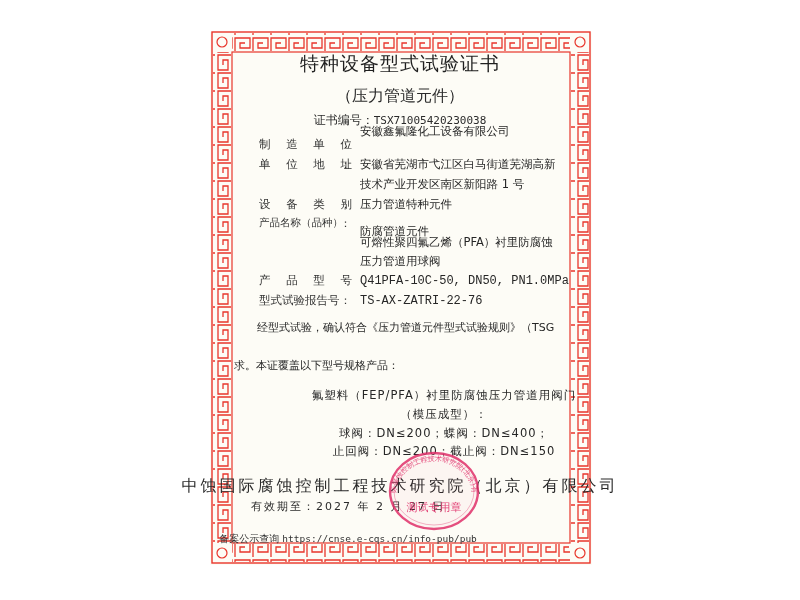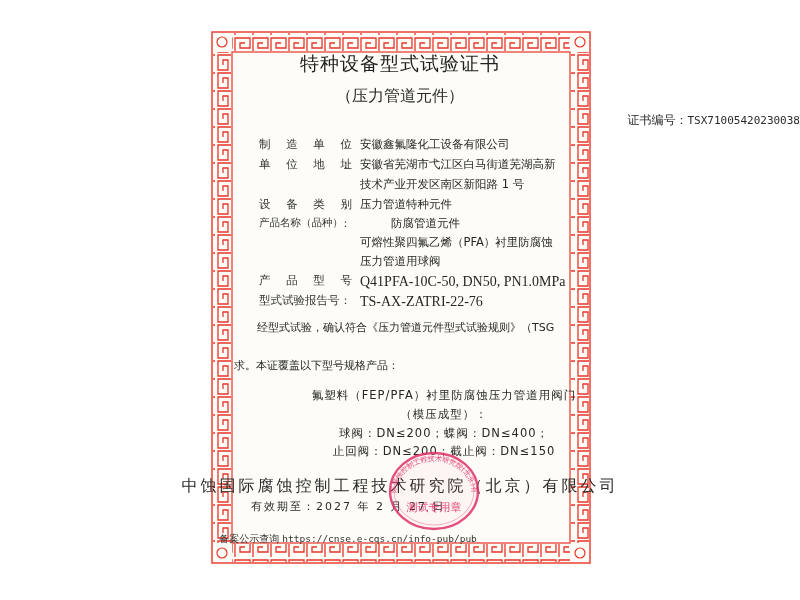--- a/index.html
+++ b/index.html
@@ -9,26 +9,26 @@
   }
   .paper {
     position:absolute; left:210px; top:32px; width:382px; height:533px;
     background:#fdfcf6;
   }
   .border-svg { position:absolute; left:0; top:0; }
   .content { position:absolute; left:0; top:0; width:800px; height:600px; }
   .abs { position:absolute; white-space:nowrap; }
   .title { left:0; width:800px; text-align:center; top:51px; font-size:19px; letter-spacing:1px; color:#1f1f1f; }
   .subtitle { left:0; width:800px; text-align:center; top:86px; font-size:16px; color:#2a2a2a; }
-  .certno { left:0; width:800px; text-align:right; top:112px; font-size:12px; color:#2a2a2a; }
+  .certno { left:0; width:800px; text-align:center; top:112px; font-size:12px; color:#2a2a2a; }
   .certno .v { font-family:"DejaVu Sans Mono", monospace; font-size:11px; }
   .lbl { left:259px; font-size:11.5px; color:#333; letter-spacing:0.5px; }
   .colon { left:340px; font-size:11px; color:#333; }
   .val { left:360px; font-size:11.5px; color:#262626; }
-  .mono { font-family:Liberation Serif, serif; font-size:14px; }
+  .mono { font-family:Liberation Mono, monospace; font-size:12px; }
   .para { font-size:11px; color:#262626; }
   .center { left:0; width:800px; text-align:center; font-size:11.5px; color:#262626; letter-spacing:1px;margin-left:44px; }
   .issuer { left:0; width:800px; text-align:center; top:476px; font-size:16px; letter-spacing:3px; color:#2a2a2a; }
   .dates { font-size:11px; color:#2a2a2a; letter-spacing:2px; top:499px; }
   .footer { left:0; width:696px; text-align:center; top:532px; font-size:10px; color:#333; }
   .footer .url { font-family:"DejaVu Sans Mono", monospace; font-size:9.5px; }
   .seal { position:absolute; left:386px; top:447px; }
 </style>
 </head>
 <body>
@@ -61,34 +61,34 @@
 
 <div class="content">
   <div class="abs subtitle">（压力管道元件）</div>
   <div class="abs title">特种设备型式试验证书</div>
   <div class="abs certno">
     <span>证书编号：</span><span class="v">TSX71005420230038</span>
   </div>
 
   <div class="abs lbl" style="top:137px; letter-spacing:6px;">制 造 单 位</div>
   <div class="abs colon" style="top:137px;">：</div>
-  <div class="abs val" style="top:137px;font-family:Liberation Serif, serif;">安徽鑫氟隆化工设备有限公司</div>
+  <div class="abs val" style="top:124px;font-family:Liberation Serif, serif;">安徽鑫氟隆化工设备有限公司</div>
 
   <div class="abs lbl" style="top:157px; letter-spacing:6px;">单 位 地 址</div>
   <div class="abs colon" style="top:157px;">：</div>
   <div class="abs val" style="top:157px;">安徽省芜湖市弋江区白马街道芜湖高新</div>
   <div class="abs val" style="top:177px;">技术产业开发区南区新阳路 1 号</div>
 
   <div class="abs lbl" style="top:197px; letter-spacing:6px;">设 备 类 别</div>
   <div class="abs colon" style="top:197px;">：</div>
   <div class="abs val" style="top:197px;">压力管道特种元件</div>
 
   <div class="abs lbl" style="top:216px; font-size:10.5px; letter-spacing:0;">产品名称（品种）</div>
   <div class="abs colon" style="top:216px;">：</div>
-  <div class="abs val" style="top:216px;margin-left:31px;">防腐管道元件</div>
+  <div class="abs val" style="top:224px;">防腐管道元件</div>
   <div class="abs val" style="top:235px;">可熔性聚四氟乙烯（PFA）衬里防腐蚀</div>
   <div class="abs val" style="top:254px;">压力管道用球阀</div>
 
   <div class="abs lbl" style="top:273px; letter-spacing:6px;">产 品 型 号</div>
   <div class="abs colon" style="top:273px;">：</div>
   <div class="abs val mono" style="top:274px;">Q41PFA-10C-50, DN50, PN1.0MPa</div>
 
   <div class="abs lbl" style="top:293px; letter-spacing:0;text-align:right;">型式试验报告号</div>
   <div class="abs colon" style="top:293px;">：</div>
   <div class="abs val mono" style="top:294px;">TS-AX-ZATRI-22-76</div>

